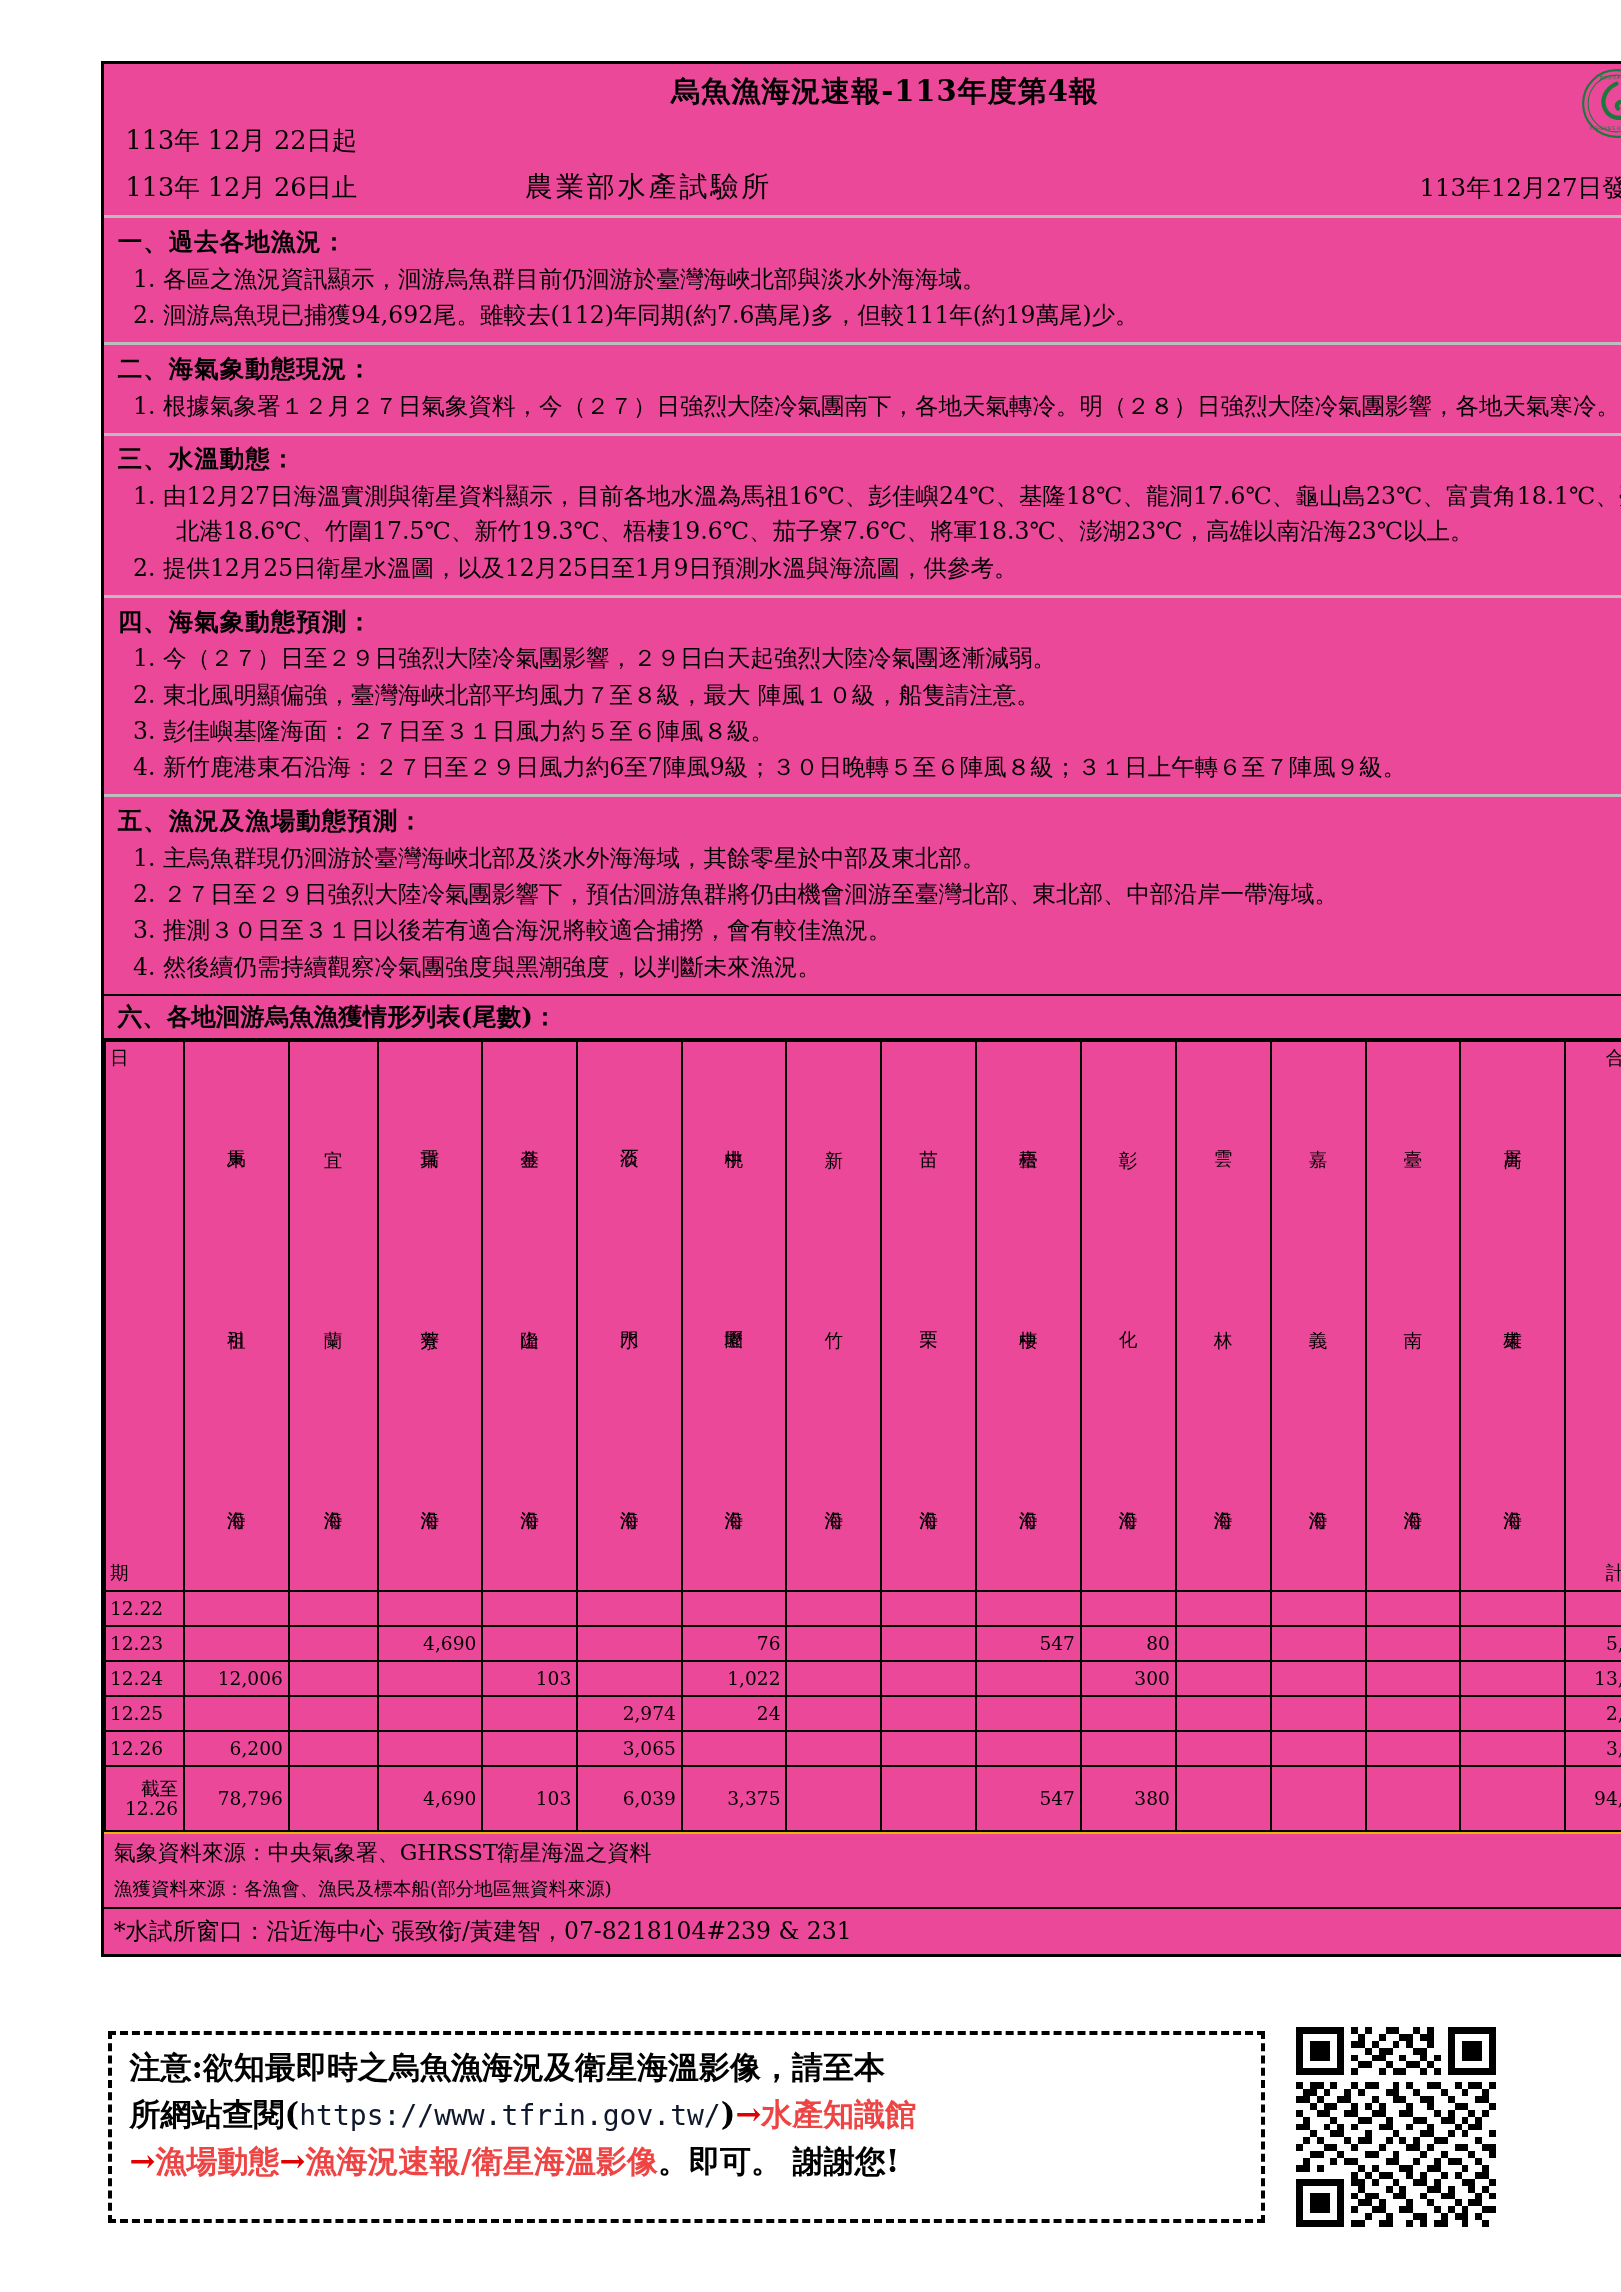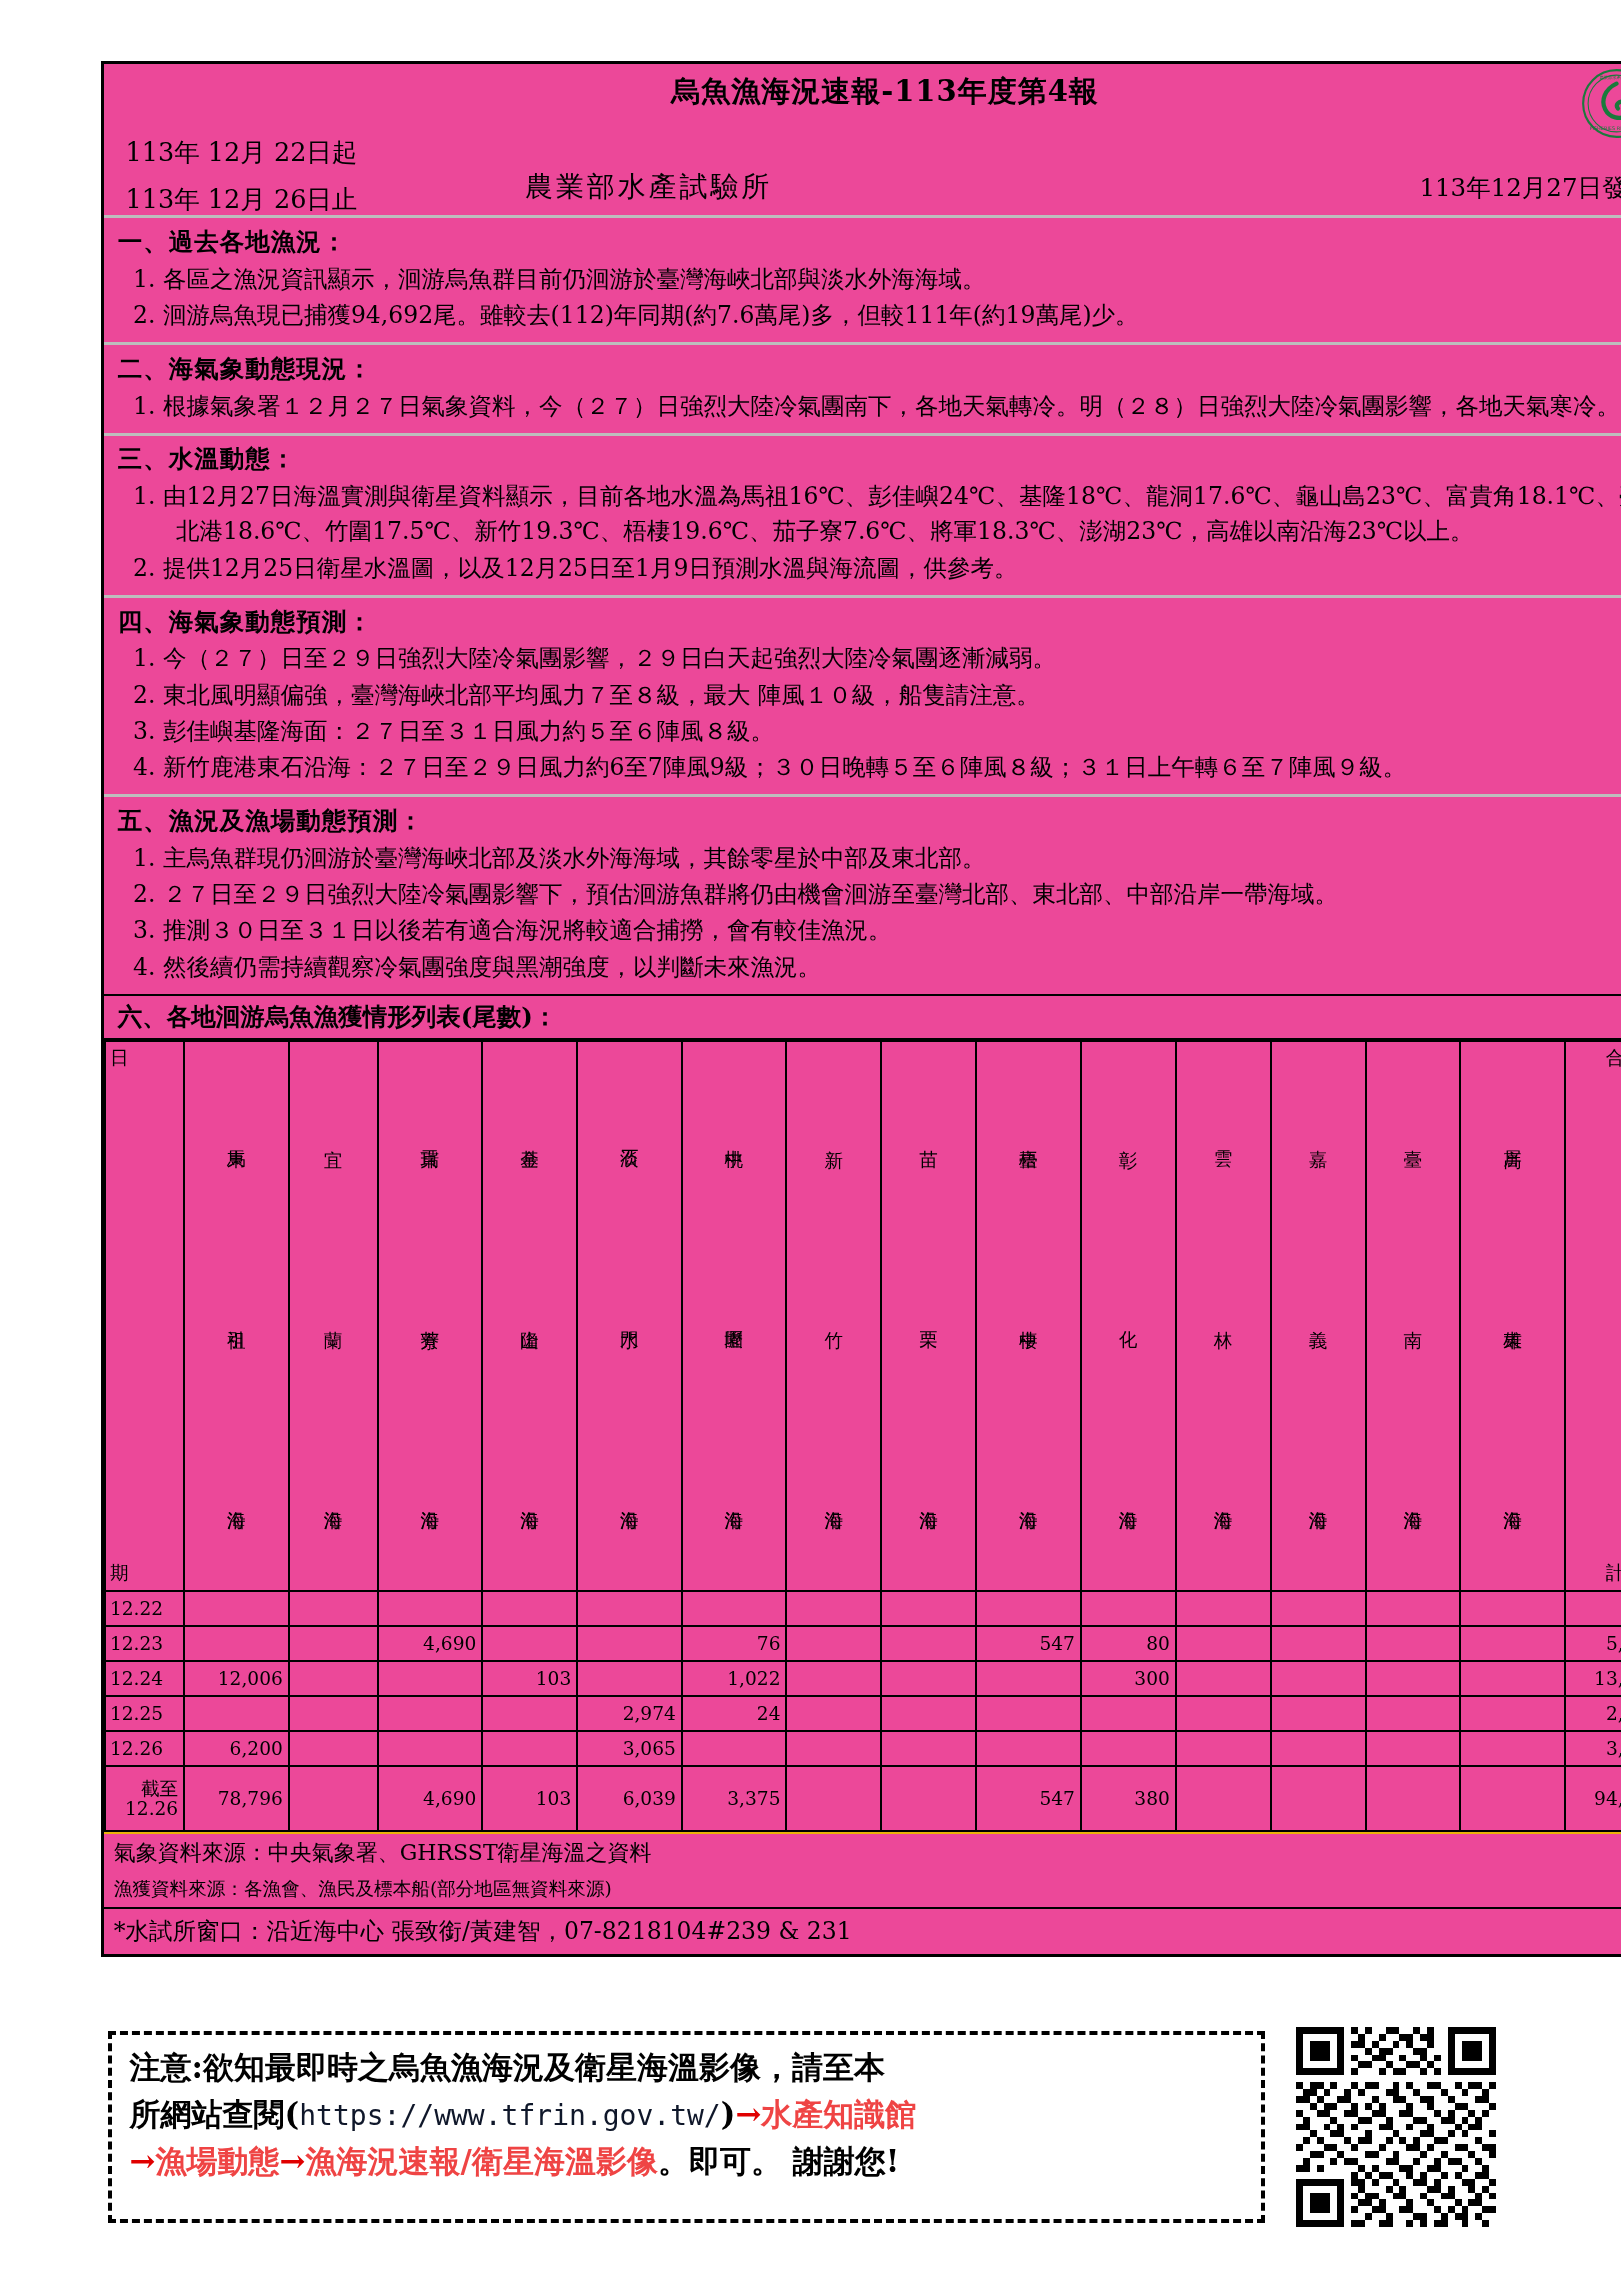--- a/index.html
+++ b/index.html
@@ -24,21 +24,21 @@
     position:absolute;left:0;right:0;top:7.8px;text-align:center;
     font-size:29px;font-weight:bold;letter-spacing:1px;
     font-family:"DejaVu Serif","Liberation Serif",serif;
   }
   .logo{
     position:absolute;right:13.7px;top:3.9px;width:71px;height:71px;
   }
   .date-line{
     position:relative;height:47px;font-size:25.5px;padding-left:21.6px;
   }
-  .date-line .d1{position:absolute;left:21.6px;top:14px;}
+  .date-line .d1{position:absolute;left:21.6px;top:2px;}
   .date-line .org{position:absolute;left:421px;top:0px;font-size:28px;letter-spacing:2.9px;}
   .date-line .pub{position:absolute;right:15px;top:2.9px;font-size:24.5px;}
 
   .rule{height:2.9px;background:#bdbdbd;margin:0;}
 
   
   .sec{padding:3.9px 0 5.9px 0;}
   .sec-h{
     font-size:24.5px;font-weight:bold;padding:2.9px 0 3.9px 13.7px;letter-spacing:1px;
   }

